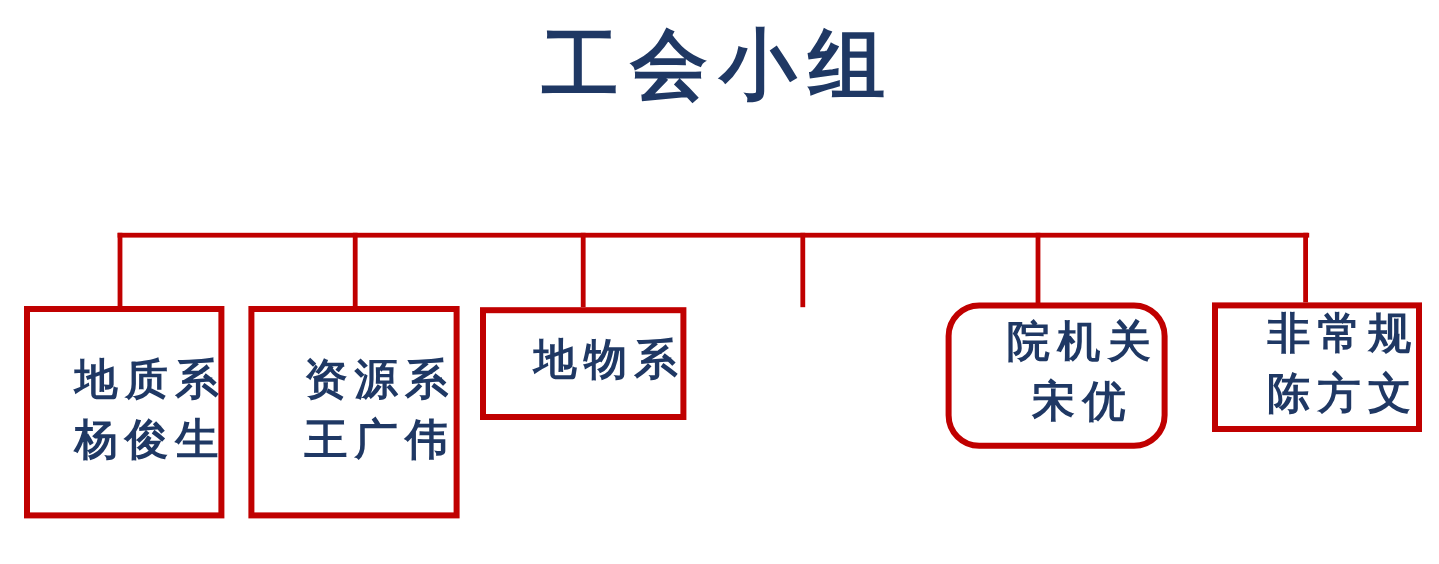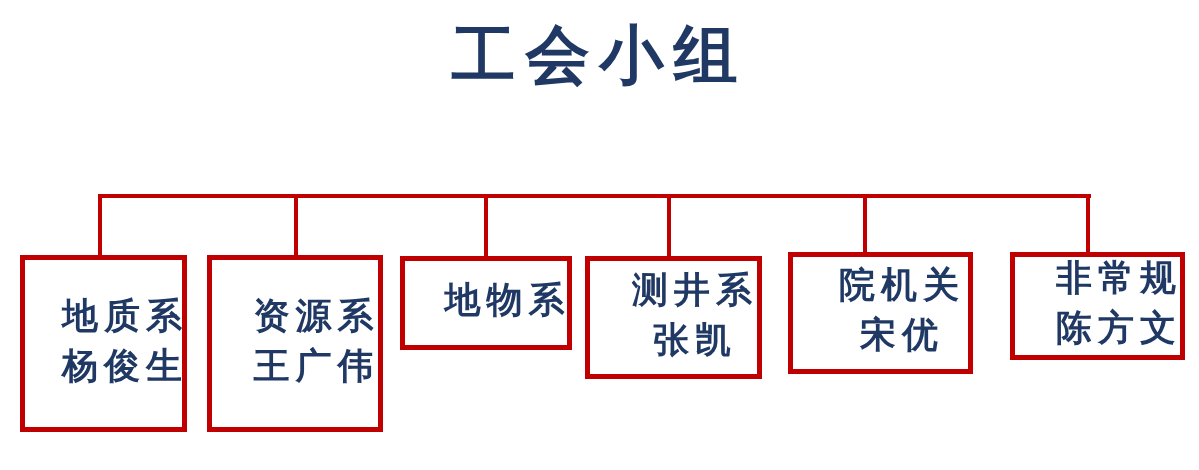--- a/index.html
+++ b/index.html
@@ -65,21 +65,21 @@
     font-size: 36px;
     font-weight: bold;
     letter-spacing: 6px;
     line-height: 50px;
     white-space: nowrap;
   }
   .b1 { left: 20px;   top: 255px; width: 167px; height: 177px; }
   .b2 { left: 207px;  top: 255px; width: 176px; height: 177px; }
   .b3 { left: 400px;  top: 256px; width: 172px; height: 94px; justify-content: center; }
   .b4 { left: 585px;  top: 256px; width: 177px; height: 123px; }
-  .b5 { left: 788px;  top: 252px; width: 185px; height: 122px; }
+  .b5 { left: 788px;  top: 252px; width: 185px; height: 122px; border-radius: 28px; }
   .b6 { left: 1010px; top: 252px; width: 175px; height: 108px; }
   .box-line {
     display: block;
     margin-left: 43px;
   }
 </style>
 </head>
 <body>
 
 <div id="canvas">
@@ -101,24 +101,20 @@
 
   <div class="org-box b2">
     <span class="box-line">资源系</span>
     <span class="box-line">王广伟</span>
   </div>
 
   <div class="org-box b3">
     <span class="box-line">地物系</span>
   </div>
 
-  <div class="org-box b4">
-    <span class="box-line">测井系</span>
-    <span class="box-line">张凯</span>
-  </div>
 
   <div class="org-box b5">
     <span class="box-line">院机关</span>
     <span class="box-line">宋优</span>
   </div>
 
   <div class="org-box b6">
     <span class="box-line">非常规</span>
     <span class="box-line">陈方文</span>
   </div>

